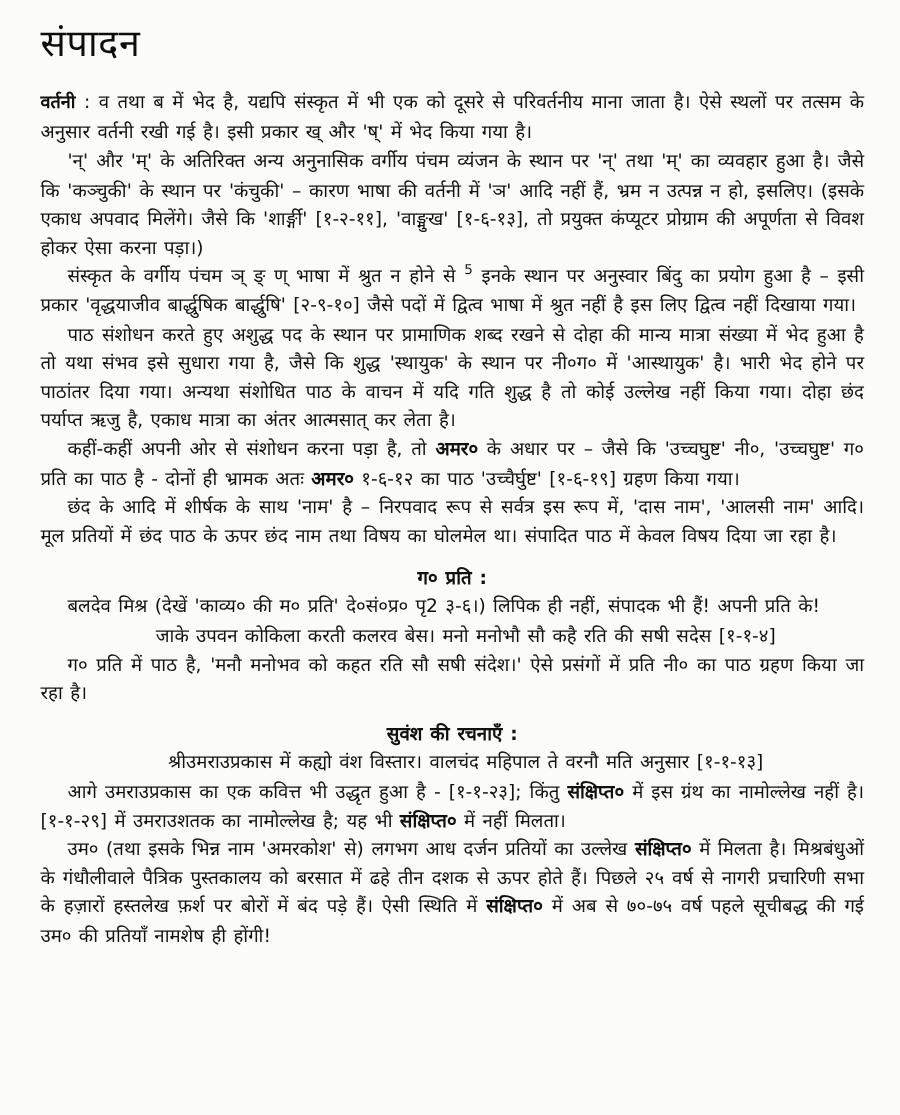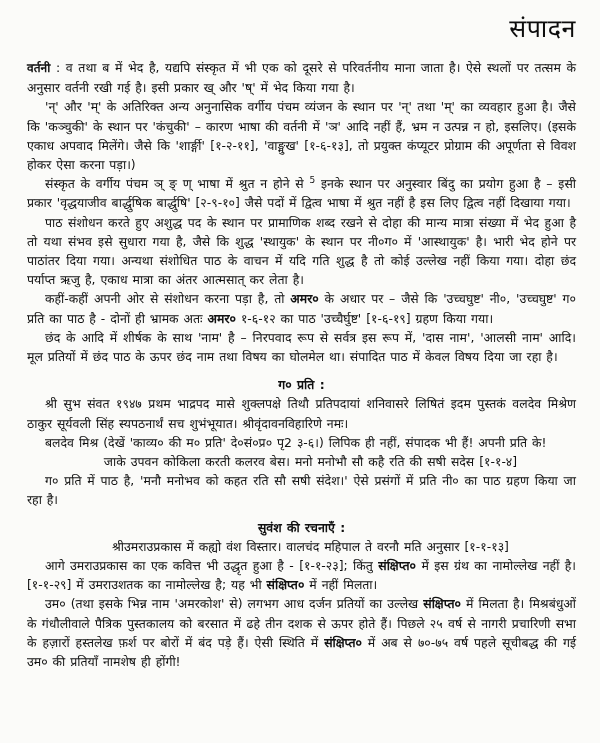--- a/index.html
+++ b/index.html
@@ -9,21 +9,21 @@
     color:#111;
     font-family:"DejaVu Sans","Liberation Sans",sans-serif;
     overflow:hidden;
   }
   .page{
     box-sizing:border-box;
     width:600px;height:743px;
     padding:8px 24px 10px 27px;
   }
   .title{
-    text-align:right;
+    text-align:left;
     font-size:25px;
     font-weight:normal;
     letter-spacing:0.5px;
     margin:2px 0 14px 0;
     color:#0d0d0d;
   }
   .content p{
     margin:0;
     font-size:12.4px;
     line-height:19.2px;
@@ -53,21 +53,20 @@
 <div class="page">
   <h1 class="title">संपादन</h1>
   <div class="content">
       <p class="lead"><span class="lead-word">वर्तनी</span><span> : व तथा ब में भेद है, यद्यपि संस्कृत में भी एक को दूसरे से परिवर्तनीय माना जाता है। ऐसे स्थलों पर तत्सम के अनुसार वर्तनी रखी गई है। इसी प्रकार ख् और 'ष्' में भेद किया गया है।</span></p>
       <p class="para"><span>'न्' और 'म्' के अतिरिक्त अन्य अनुनासिक वर्गीय पंचम व्यंजन के स्थान पर 'न्' तथा 'म्' का व्यवहार हुआ है। जैसे कि 'कञ्चुकी' के स्थान पर 'कंचुकी' – कारण भाषा की वर्तनी में 'ञ' आदि नहीं हैं, भ्रम न उत्पन्न न हो, इसलिए। (इसके एकाध अपवाद मिलेंगे। जैसे कि 'शार्ङ्गी' [१-२-११], 'वाङ्मुख' [१-६-१३], तो प्रयुक्त कंप्यूटर प्रोग्राम की अपूर्णता से विवश होकर ऐसा करना पड़ा।)</span></p>
       <p class="para"><span>संस्कृत के वर्गीय पंचम ञ् ङ् ण् भाषा में श्रुत न होने से </span><span class="seg-sup">5</span><span> इनके स्थान पर अनुस्वार बिंदु का प्रयोग हुआ है – इसी प्रकार 'वृद्धयाजीव बार्द्धुषिक बार्द्धुषि' [२-९-१०] जैसे पदों में द्वित्व भाषा में श्रुत नहीं है इस लिए द्वित्व नहीं दिखाया गया।</span></p>
       <p class="para"><span>पाठ संशोधन करते हुए अशुद्ध पद के स्थान पर प्रामाणिक शब्द रखने से दोहा की मान्य मात्रा संख्या में भेद हुआ है तो यथा संभव इसे सुधारा गया है, जैसे कि शुद्ध 'स्थायुक' के स्थान पर नी०ग० में 'आस्थायुक' है। भारी भेद होने पर पाठांतर दिया गया। अन्यथा संशोधित पाठ के वाचन में यदि गति शुद्ध है तो कोई उल्लेख नहीं किया गया। दोहा छंद पर्याप्त ऋजु है, एकाध मात्रा का अंतर आत्मसात् कर लेता है।</span></p>
       <p class="para"><span>कहीं-कहीं अपनी ओर से संशोधन करना पड़ा है, तो </span><span class="seg-b">अमर०</span><span> के अधार पर – जैसे कि 'उच्चघुष्ट' नी०, 'उच्चघुष्ट' ग० प्रति का पाठ है - दोनों ही भ्रामक अतः </span><span class="seg-b">अमर०</span><span> १-६-१२ का पाठ 'उच्चैर्घुष्ट' [१-६-१९] ग्रहण किया गया।</span></p>
       <p class="para"><span>छंद के आदि में शीर्षक के साथ 'नाम' है – निरपवाद रूप से सर्वत्र इस रूप में, 'दास नाम', 'आलसी नाम' आदि। मूल प्रतियों में छंद पाठ के ऊपर छंद नाम तथा विषय का घोलमेल था। संपादित पाठ में केवल विषय दिया जा रहा है।</span></p>
       <p class="heading gap-top"><span>ग० प्रति :</span></p>
-      <p class="para"><span>श्री सुभ संवत १९४७ प्रथम भाद्रपद मासे शुक्लपक्षे तिथौ प्रतिपदायां शनिवासरे लिषितं इदम पुस्तकं वलदेव मिश्रेण ठाकुर सूर्यवली सिंह स्यपठनार्थं सच शुभंभूयात। श्रीवृंदावनविहारिणे नमः।</span></p>
       <p class="para"><span>बलदेव मिश्र (देखें 'काव्य० की म० प्रति' दे०सं०प्र० पृ2 ३-६।) लिपिक ही नहीं, संपादक भी हैं! अपनी प्रति के!</span></p>
       <p class="verse"><span>जाके उपवन कोकिला करती कलरव बेस। मनो मनोभौ सौ कहै रति की सषी सदेस [१-१-४]</span></p>
       <p class="para"><span>ग० प्रति में पाठ है, 'मनौ मनोभव को कहत रति सौ सषी संदेश।' ऐसे प्रसंगों में प्रति नी० का पाठ ग्रहण किया जा रहा है।</span></p>
       <p class="heading"><span>सुवंश की रचनाएँ :</span></p>
       <p class="verse"><span>श्रीउमराउप्रकास में कह्यो वंश विस्तार। वालचंद महिपाल ते वरनौ मति अनुसार [१-१-१३]</span></p>
       <p class="para"><span>आगे उमराउप्रकास का एक कवित्त भी उद्धृत हुआ है - [१-१-२३]; किंतु </span><span class="seg-b">संक्षिप्त०</span><span> में इस ग्रंथ का नामोल्लेख नहीं है। [१-१-२९] में उमराउशतक का नामोल्लेख है; यह भी </span><span class="seg-b">संक्षिप्त०</span><span> में नहीं मिलता।</span></p>
       <p class="para"><span>उम० (तथा इसके भिन्न नाम 'अमरकोश' से) लगभग आध दर्जन प्रतियों का उल्लेख </span><span class="seg-b">संक्षिप्त०</span><span> में मिलता है। मिश्रबंधुओं के गंधौलीवाले पैत्रिक पुस्तकालय को बरसात में ढहे तीन दशक से ऊपर होते हैं। पिछले २५ वर्ष से नागरी प्रचारिणी सभा के हज़ारों हस्तलेख फ़र्श पर बोरों में बंद पड़े हैं। ऐसी स्थिति में </span><span class="seg-b">संक्षिप्त०</span><span> में अब से ७०-७५ वर्ष पहले सूचीबद्ध की गई उम० की प्रतियाँ नामशेष ही होंगी!</span></p>
     </div>
 </div>
 

